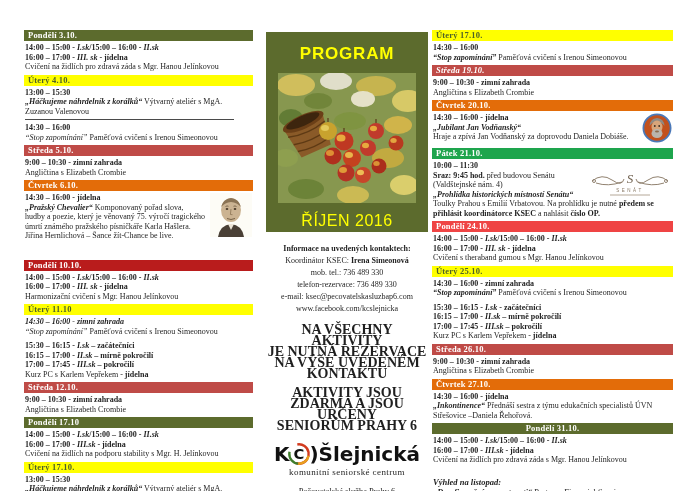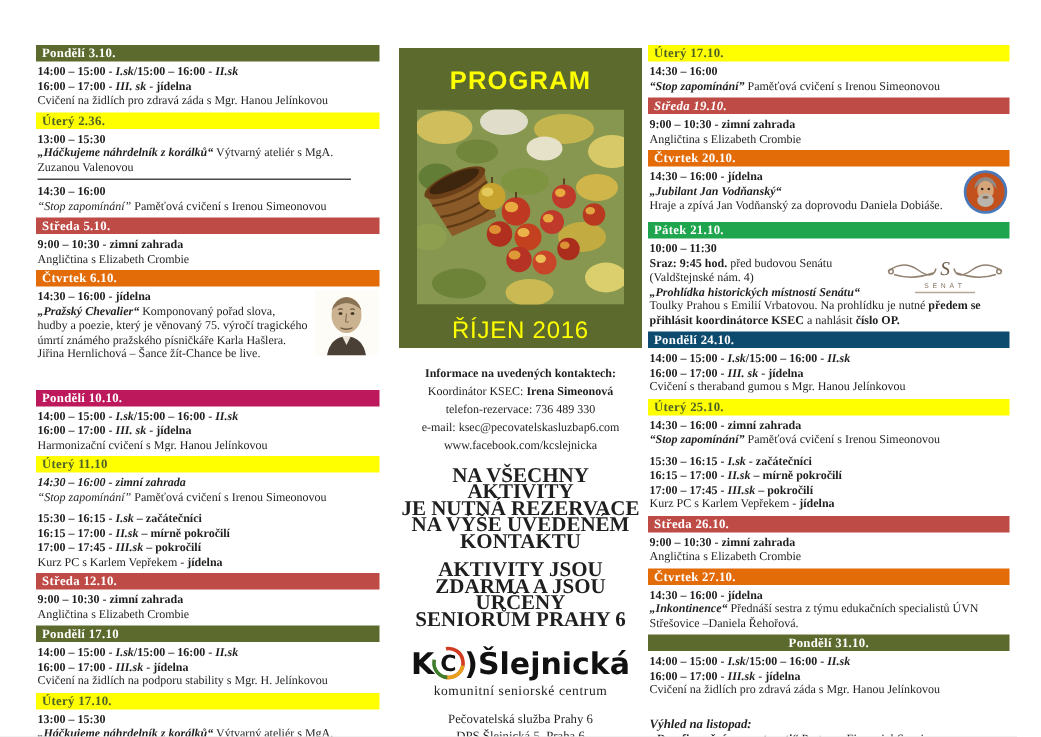--- a/index.html
+++ b/index.html
@@ -67,21 +67,21 @@
   <div class="col col-left" id="col-left">
       <div class="section">
         <div class="day-header" style="background: rgb(92, 107, 45); color: rgb(255, 255, 255);">Pondělí 3.10.</div>
         <div class="section-body">
           <div class="line"><span class="b">14:00 – 15:00 - </span><span class="b i">I.sk</span><span class="b">/15:00 – 16:00 - </span><span class="b i">II.sk</span></div>
           <div class="line"><span class="b">16:00 – 17:00 - </span><span class="b i">III. sk</span><span class="b"> - jídelna</span></div>
           <div class="line"><span>Cvičení na židlích pro zdravá záda s Mgr. Hanou Jelínkovou</span></div>
         </div>
       </div>
       <div class="section">
-        <div class="day-header" style="background: rgb(255, 255, 0); color: rgb(78, 98, 39);">Úterý 2.36.</div>
+        <div class="day-header" style="background: rgb(255, 255, 0); color: rgb(78, 98, 39);">Úterý 4.10.</div>
         <div class="section-body">
           <div class="line"><span class="b">13:00 – 15:30</span></div>
           <div class="line"><span class="b i">„Háčkujeme náhrdelník z korálků“</span><span> Výtvarný ateliér s MgA. Zuzanou Valenovou</span></div>
           <div class="divider"></div>
           <div class="line"><span class="b">14:30 – 16:00</span></div>
           <div class="line"><span class="i">“Stop zapomínání”</span><span> Paměťová cvičení s Irenou Simeonovou</span></div>
         </div>
       </div>
       <div class="section">
         <div class="day-header" style="background: rgb(191, 75, 71); color: rgb(255, 255, 255);">Středa 5.10.</div>
@@ -105,21 +105,21 @@
     <path d="M23.5 13.3 Q25 12.5 26.5 13.5" stroke="#6b573d" stroke-width="0.8" fill="none"></path>
     <path d="M21 16 L20.4 21.5 L22.5 21.7" stroke="#8a7354" stroke-width="0.8" fill="none"></path>
     <path d="M17 25.5 Q21 27.5 25 25.5" stroke="#6b573d" stroke-width="0.9" fill="none"></path>
   </svg>
           <div class="line"><span class="b">14:30 – 16:00  - jídelna</span></div>
           <div class="line"><span class="b i">„Pražský Chevalier“</span><span> Komponovaný pořad slova, hudby a poezie, který  je věnovaný 75. výročí tragického úmrtí známého pražského písničkáře Karla Hašlera.</span></div>
           <div class="line"><span>Jiřina Hernlichová – Šance žít-Chance be live.</span></div>
         </div>
       </div>
       <div class="section">
-        <div class="day-header" style="background: #be185d; color: rgb(255, 255, 255); margin-top: 19px;">Pondělí 10.10.</div>
+        <div class="day-header" style="background: #b91c1c; color: rgb(255, 255, 255); margin-top: 19px;">Pondělí 10.10.</div>
         <div class="section-body">
           <div class="line"><span class="b">14:00 – 15:00 - </span><span class="b i">I.sk</span><span class="b">/15:00 – 16:00 - </span><span class="b i">II.sk</span></div>
           <div class="line"><span class="b">16:00 – 17:00 - </span><span class="b i">III. sk</span><span class="b"> - jídelna</span></div>
           <div class="line"><span>Harmonizační cvičení s Mgr. Hanou Jelínkovou</span></div>
         </div>
       </div>
       <div class="section">
         <div class="day-header" style="background: rgb(255, 255, 0); color: rgb(78, 98, 39);">Úterý 11.10</div>
         <div class="section-body">
           <div class="line"><span class="b i">14:30 – 16:00 - zimní zahrada</span></div>
@@ -229,20 +229,21 @@
               <ellipse cx="-2.5" cy="-2.5" rx="3.2" ry="2.5" fill="#e2a440"></ellipse>
             </g>
         </g>
       </svg>
       <div class="month-title">ŘÍJEN 2016</div>
     </div>
 
     <div class="c-block" id="contact-block">
         <div class="c-line"><span class="b">Informace na uvedených kontaktech:</span></div>
         <div class="c-line"><span>Koordinátor KSEC: </span><span class="b">Irena Simeonová</span></div>
+        <div class="c-line"><span>mob. tel.: 736 489 330</span></div>
         <div class="c-line"><span>telefon-rezervace:  736 489 330</span></div>
         <div class="c-line"><span>e-mail: ksec@pecovatelskasluzbap6.com</span></div>
         <div class="c-line"><span>www.facebook.com/kcslejnicka</span></div>
       </div>
     <div class="c-block" id="notice-1">
         <div class="c-line"><span class="b">NA VŠECHNY AKTIVITY</span></div>
         <div class="c-line"><span class="b">JE NUTNÁ REZERVACE</span></div>
         <div class="c-line"><span class="b">NA VÝŠE UVEDENÉM KONTAKTU</span></div>
       </div>
     <div class="c-block" id="notice-2">
@@ -321,21 +322,21 @@
     <text x="42" y="23" text-anchor="middle" font-family="Liberation Sans, sans-serif" font-size="4.5" letter-spacing="2.5" fill="#8a7a66">SENÁT</text>
     <line x1="22" y1="26" x2="62" y2="26" stroke="#b5a898" stroke-width="1"></line>
   </svg>
           <div class="line"><span class="b">10:00 – 11:30</span></div>
           <div class="line"><span class="b">Sraz: 9:45 hod.</span><span> před budovou Senátu</span></div>
           <div class="line"><span>(Valdštejnské nám. 4)</span></div>
           <div class="line"><span class="b i">„Prohlídka historických místností Senátu“</span><span> Toulky Prahou s Emilií Vrbatovou.  Na prohlídku je nutné </span><span class="b">předem se přihlásit koordinátorce KSEC</span><span> a nahlásit </span><span class="b">číslo OP.</span></div>
         </div>
       </div>
       <div class="section">
-        <div class="day-header" style="background: #0c4a6e; color: rgb(255, 255, 255);">Pondělí 24.10.</div>
+        <div class="day-header" style="background: #ef4444; color: rgb(255, 255, 255);">Pondělí 24.10.</div>
         <div class="section-body">
           <div class="line"><span class="b">14:00 – 15:00 - </span><span class="b i">I.sk</span><span class="b">/15:00 – 16:00 - </span><span class="b i">II.sk</span></div>
           <div class="line"><span class="b">16:00 – 17:00 - </span><span class="b i">III. sk</span><span class="b"> - jídelna</span></div>
           <div class="line"><span>Cvičení s theraband gumou s Mgr. Hanou Jelínkovou</span></div>
         </div>
       </div>
       <div class="section">
         <div class="day-header" style="background: rgb(255, 255, 0); color: rgb(78, 98, 39);">Úterý 25.10.</div>
         <div class="section-body">
           <div class="line"><span class="b">14:30 – 16:00 - zimní zahrada</span></div>

